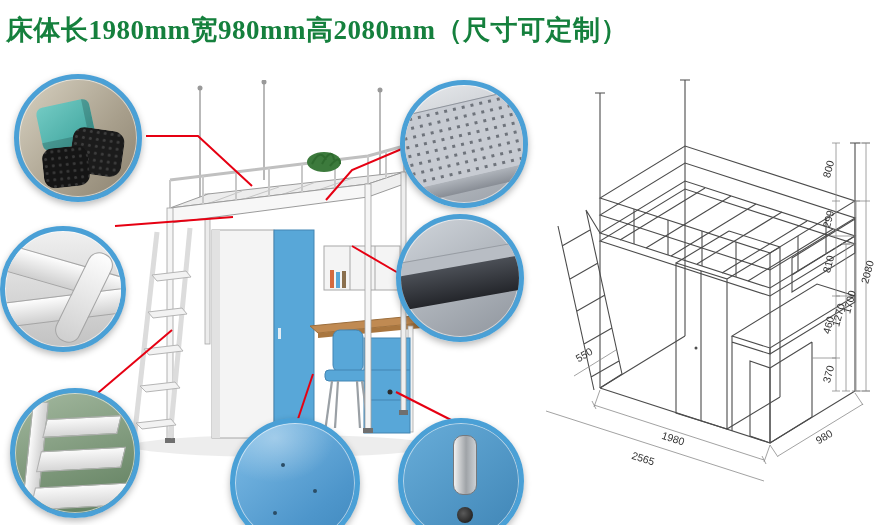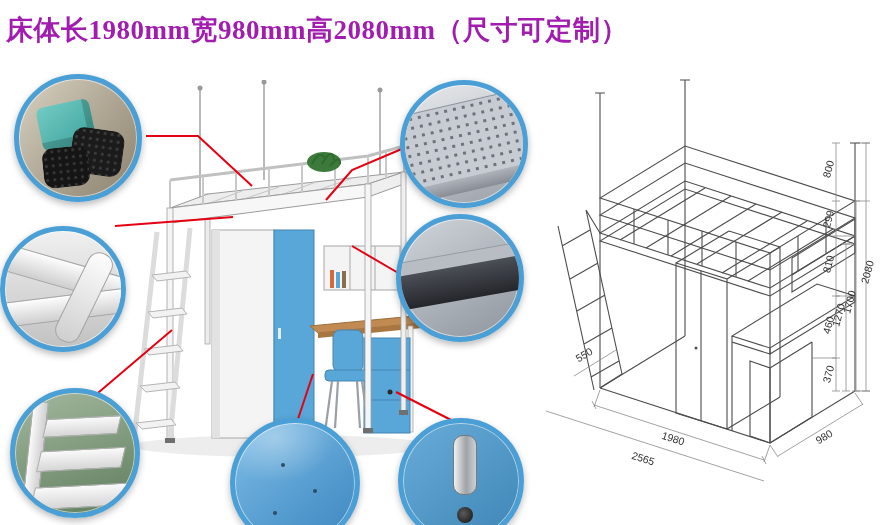--- a/index.html
+++ b/index.html
@@ -1,19 +1,19 @@
 <!DOCTYPE html>
 <html><head>
 <meta charset="utf-8">
 <style>
   html,body{margin:0;padding:0;background:#fff;}
   .page{position:relative;width:880px;height:525px;background:#ffffff;overflow:hidden;
         font-family:"Liberation Sans",sans-serif;}
   .title{position:absolute;left:6px;top:12px;font-family:"Liberation Serif",serif;
-         font-weight:bold;font-size:27px;color:#a21caf;letter-spacing:.5px;white-space:nowrap;}
+         font-weight:bold;font-size:27px;color:#15803d;letter-spacing:.5px;white-space:nowrap;}
   svg{display:block;}
   .connector-layer{position:absolute;left:0;top:0;pointer-events:none;}
   .product{position:absolute;left:112px;top:80px;width:322px;height:382px;}
   .techdraw{position:absolute;left:540px;top:58px;width:340px;height:450px;}
   .dim{font-family:"Liberation Sans",sans-serif;font-size:10.5px;fill:#333;}
 
   
   .callout{position:absolute;border-radius:50%;border:5px solid #4aa0d6;box-sizing:border-box;
            overflow:hidden;box-shadow:0 3px 7px rgba(0,0,0,.28), inset 0 0 0 1px rgba(255,255,255,.55);}
   .callout>div{position:absolute;}

